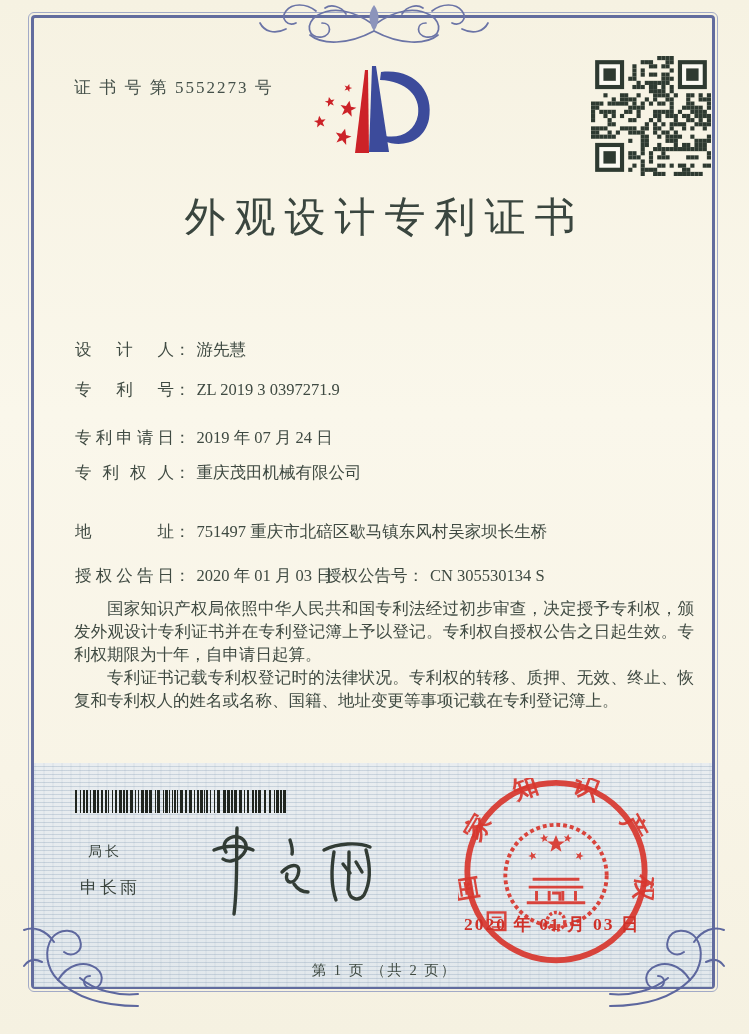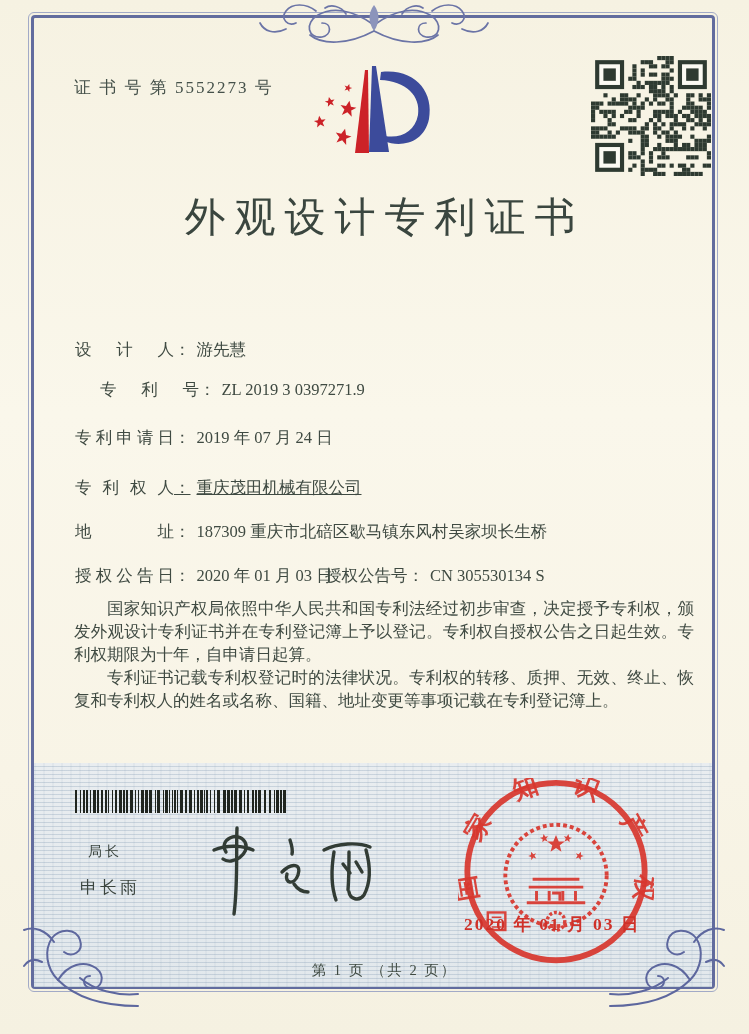--- a/index.html
+++ b/index.html
@@ -403,31 +403,31 @@
       <rect x="1" y="21" width="7" height="7" fill="#2e3a31"></rect>
       <rect x="2" y="22" width="5" height="5" fill="#fbfaf3"></rect>
       <rect x="3" y="23" width="3" height="3" fill="#2e3a31"></rect>
     </svg>
 
   <div class="title">外观设计专利证书</div>
 
   <div class="row" style="top:315px;margin-top:24px;">
     <span class="lbl">设计人</span><span>：</span><span class="val">游先慧</span>
   </div>
-  <div class="row" style="top:379px;margin-left:25px;">
+  <div class="row" style="top:379px;">
     <span class="lbl">专利号</span><span>：</span><span class="val">ZL 2019 3 0397271.9</span>
   </div>
   <div class="row" style="top:427px;">
     <span class="lbl">专利申请日</span><span>：</span><span class="val">2019 年 07 月 24 日</span>
   </div>
-  <div class="row" style="top:477px;text-decoration:underline;">
+  <div class="row" style="top:462px;">
     <span class="lbl">专利权人</span><span>：</span><span class="val">重庆茂田机械有限公司</span>
   </div>
   <div class="row" style="top:521px;">
-    <span class="lbl">地址</span><span>：</span><span class="val">187309 重庆市北碚区歇马镇东风村吴家坝长生桥</span>
+    <span class="lbl">地址</span><span>：</span><span class="val">751497 重庆市北碚区歇马镇东风村吴家坝长生桥</span>
   </div>
   <div class="row" style="top:565px;">
     <span class="lbl">授权公告日</span><span>：</span><span class="val">2020 年 01 月 03 日</span>
     <span class="grant2">
       <span>授权公告号</span><span>：</span><span class="val">CN 305530134 S</span>
     </span>
   </div>
 
   <div class="paras">
     <p>国家知识产权局依照中华人民共和国专利法经过初步审查，决定授予专利权，颁发外观设计专利证书并在专利登记簿上予以登记。专利权自授权公告之日起生效。专利权期限为十年，自申请日起算。</p>

